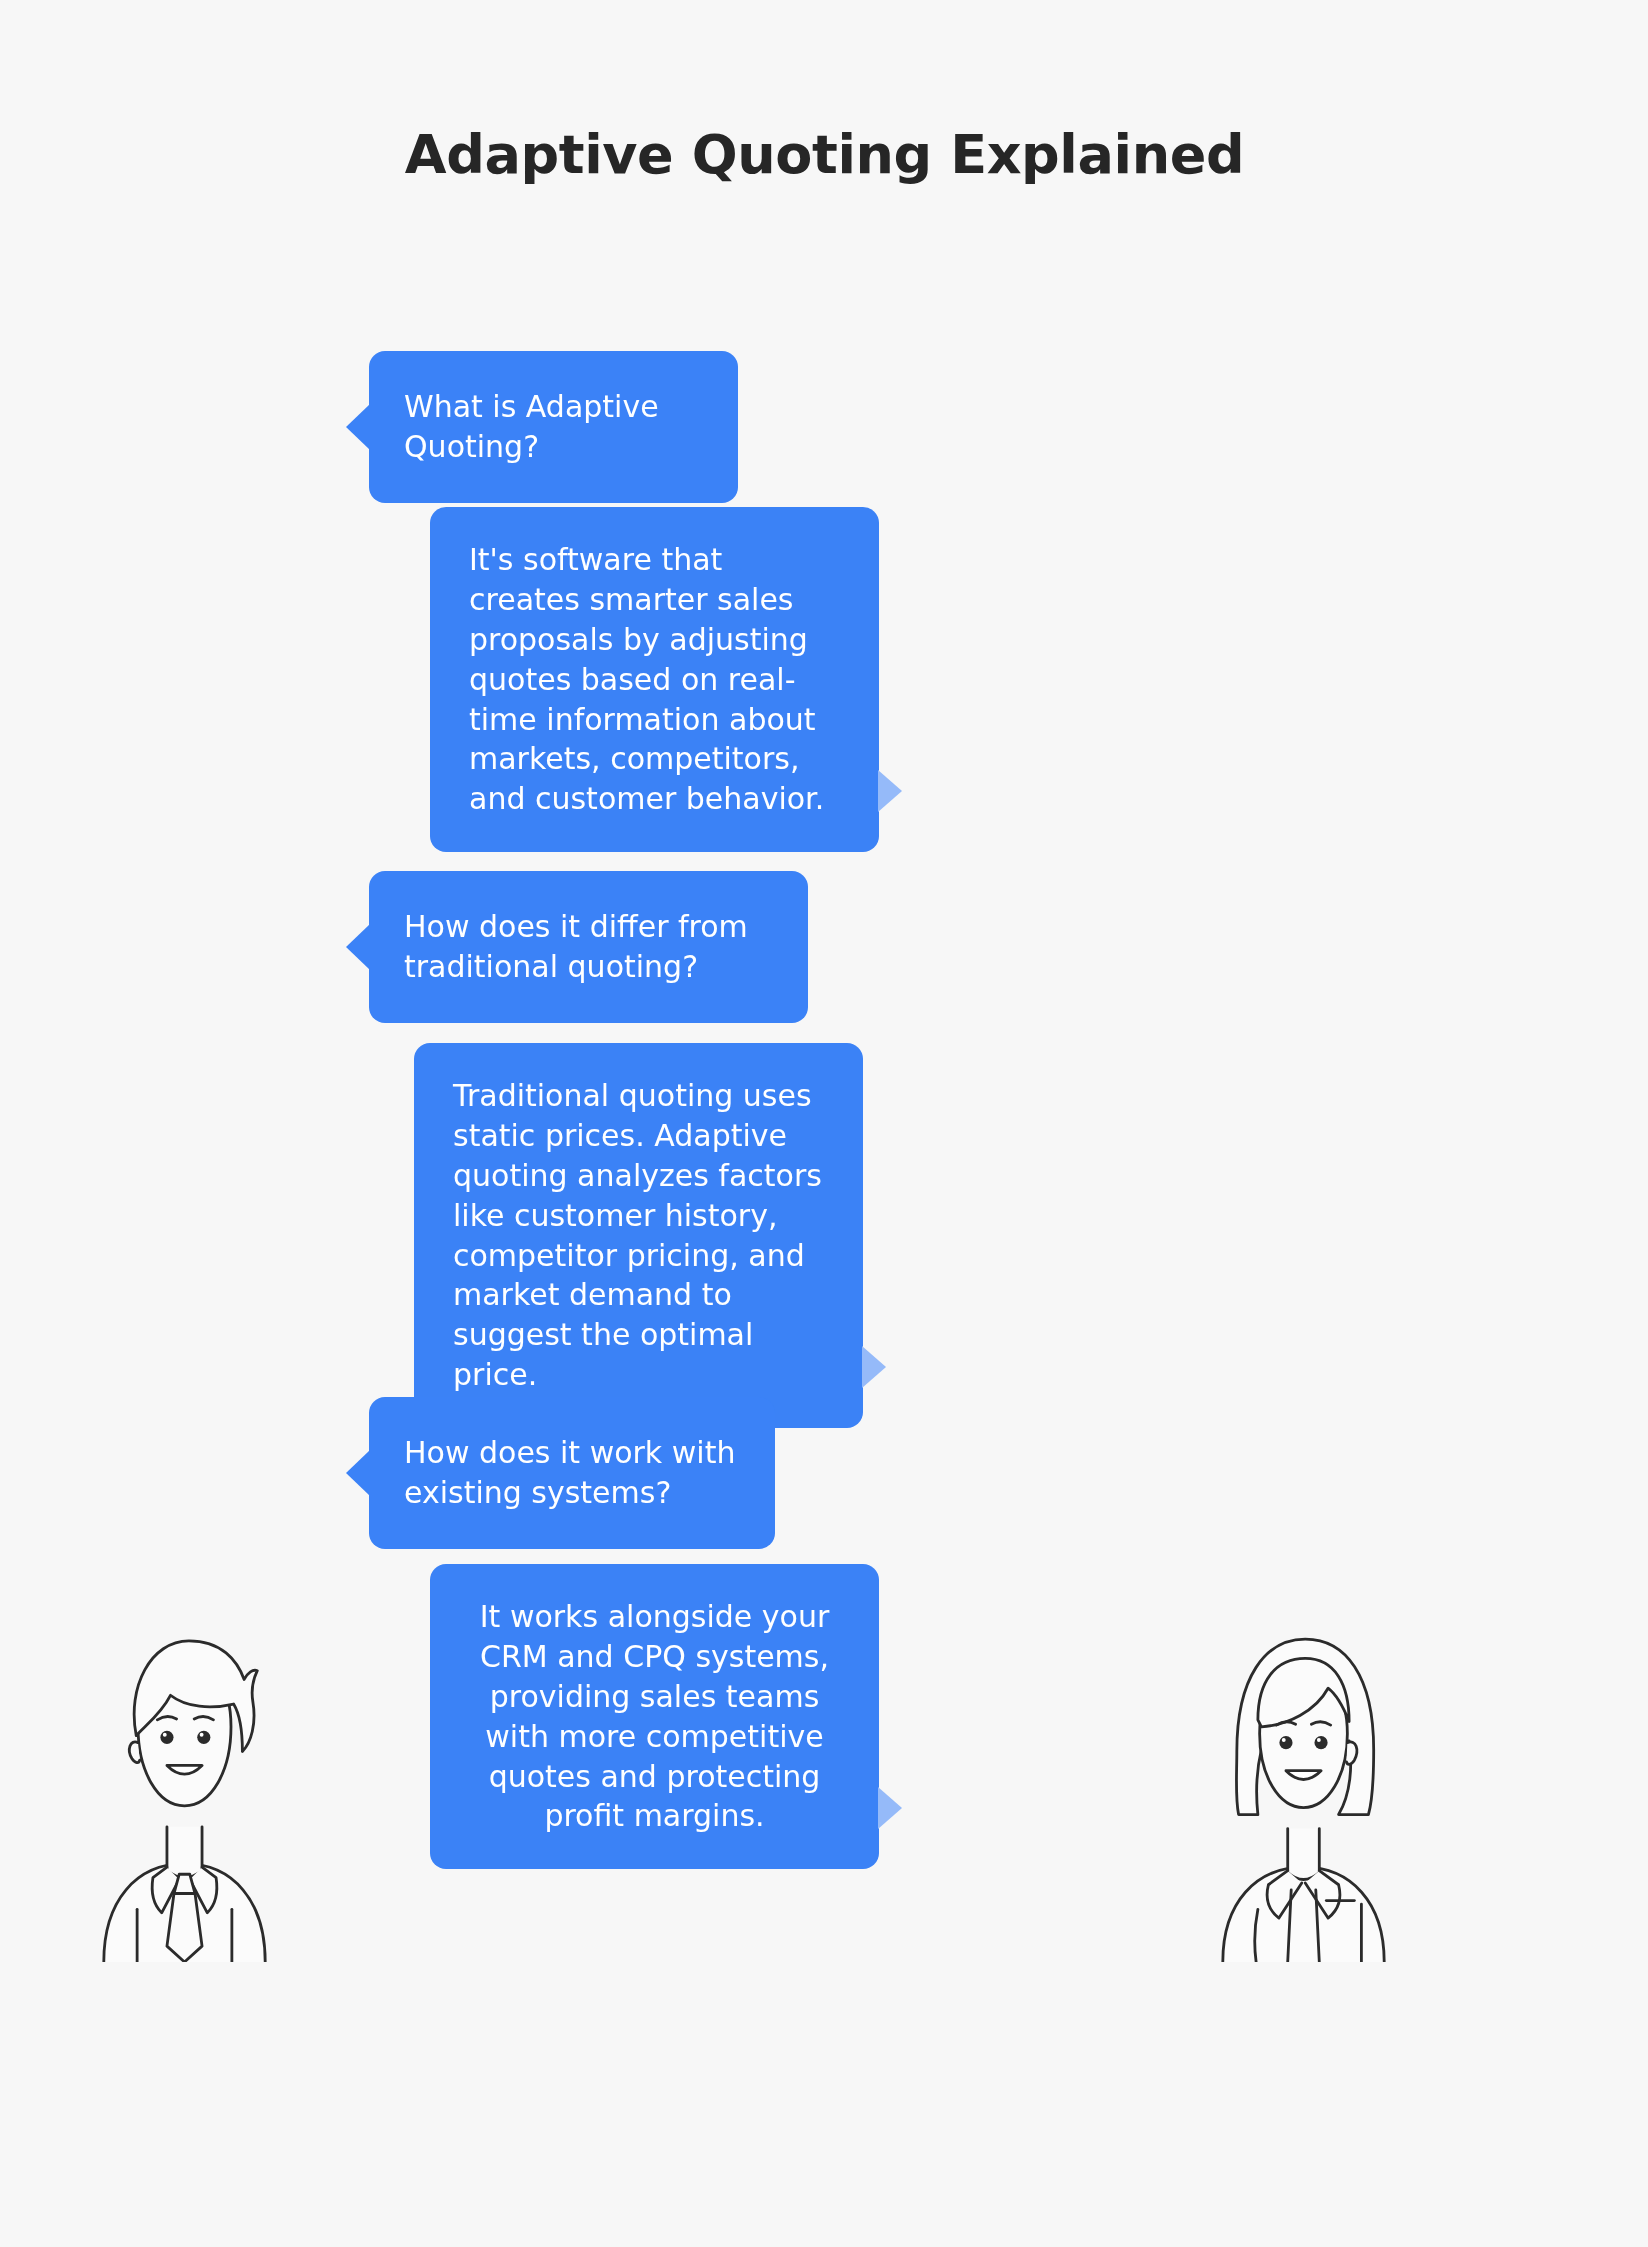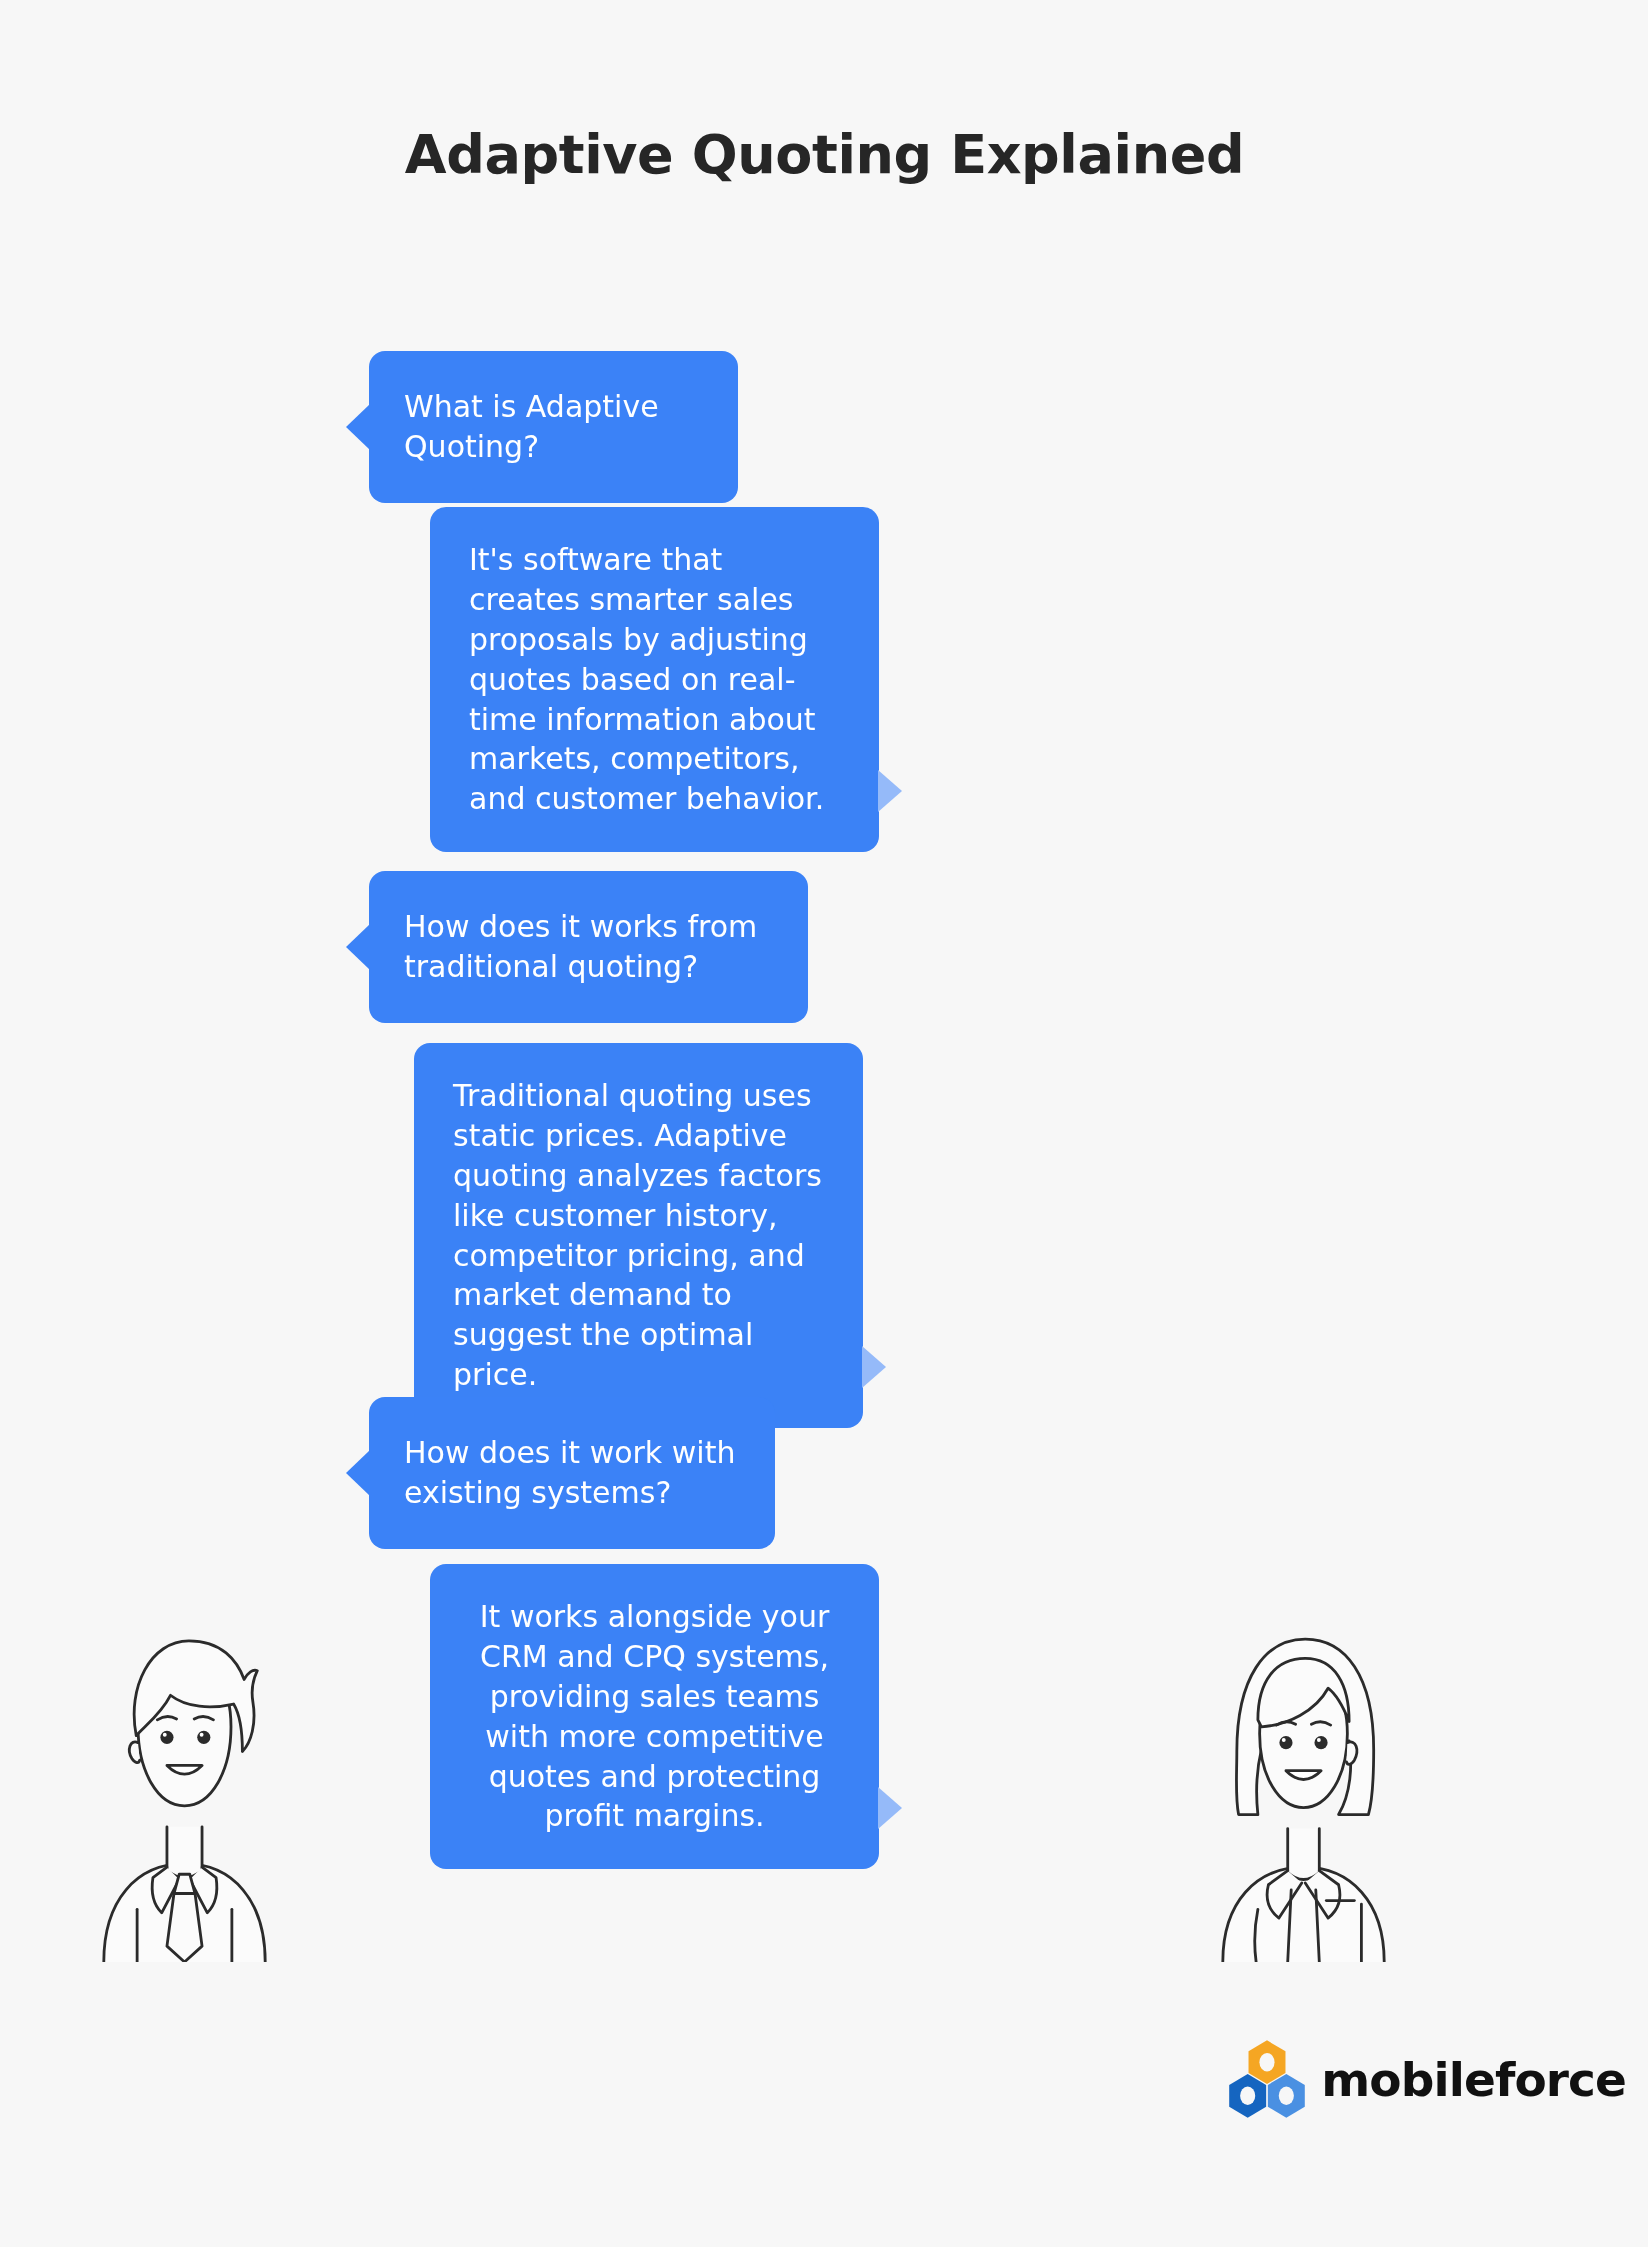--- a/index.html
+++ b/index.html
@@ -134,21 +134,21 @@
 
     <div class="q1">
       <div class="bubble question">What is Adaptive Quoting?</div>
     </div>
 
     <div class="a1">
       <div class="bubble answer">It's software that creates smarter sales proposals by adjusting quotes based on real-time information about markets, competitors, and customer behavior.</div>
     </div>
 
     <div class="q2">
-      <div class="bubble question">How does it works from traditional quoting?</div>
+      <div class="bubble question">How does it differ from traditional quoting?</div>
     </div>
 
     <div class="a2">
       <div class="bubble answer">Traditional quoting uses static prices. Adaptive quoting analyzes factors like customer history, competitor pricing, and market demand to suggest the optimal price.</div>
     </div>
 
     <div class="q3">
       <div class="bubble question">How does it work with existing systems?</div>
     </div>
 
@@ -232,29 +232,15 @@
       <path d="M96 318 L92 400"></path>
       <path d="M124 318 L128 400"></path>
 
       <path d="M136 330 L168 330"></path>
 
       <path d="M58 340 Q52 370 56 400"></path>
       <path d="M176 334 L176 400"></path>
     </svg>
   </div>
 
-  <div class="logo">
-    <svg class="logo-mark" viewBox="0 0 100 100">
-
-      <path d="M50 4 L72 17 L72 43 L50 56 L28 43 L28 17 Z" fill="#f5a623"></path>
-      <ellipse cx="50" cy="30" rx="9" ry="11" fill="#f7f7f7"></ellipse>
-
-      <path d="M27 44 L49 57 L49 83 L27 96 L5 83 L5 57 Z" fill="#1565c0"></path>
-      <ellipse cx="27" cy="70" rx="9" ry="11" fill="#f7f7f7"></ellipse>
-
-      <path d="M73 44 L95 57 L95 83 L73 96 L51 83 L51 57 Z" fill="#4a90e2"></path>
-      <ellipse cx="73" cy="70" rx="9" ry="11" fill="#f7f7f7"></ellipse>
-    </svg>
-    <div class="logo-text">mobileforce</div>
-  </div>
 
 </div>
 
 
 </body></html>

